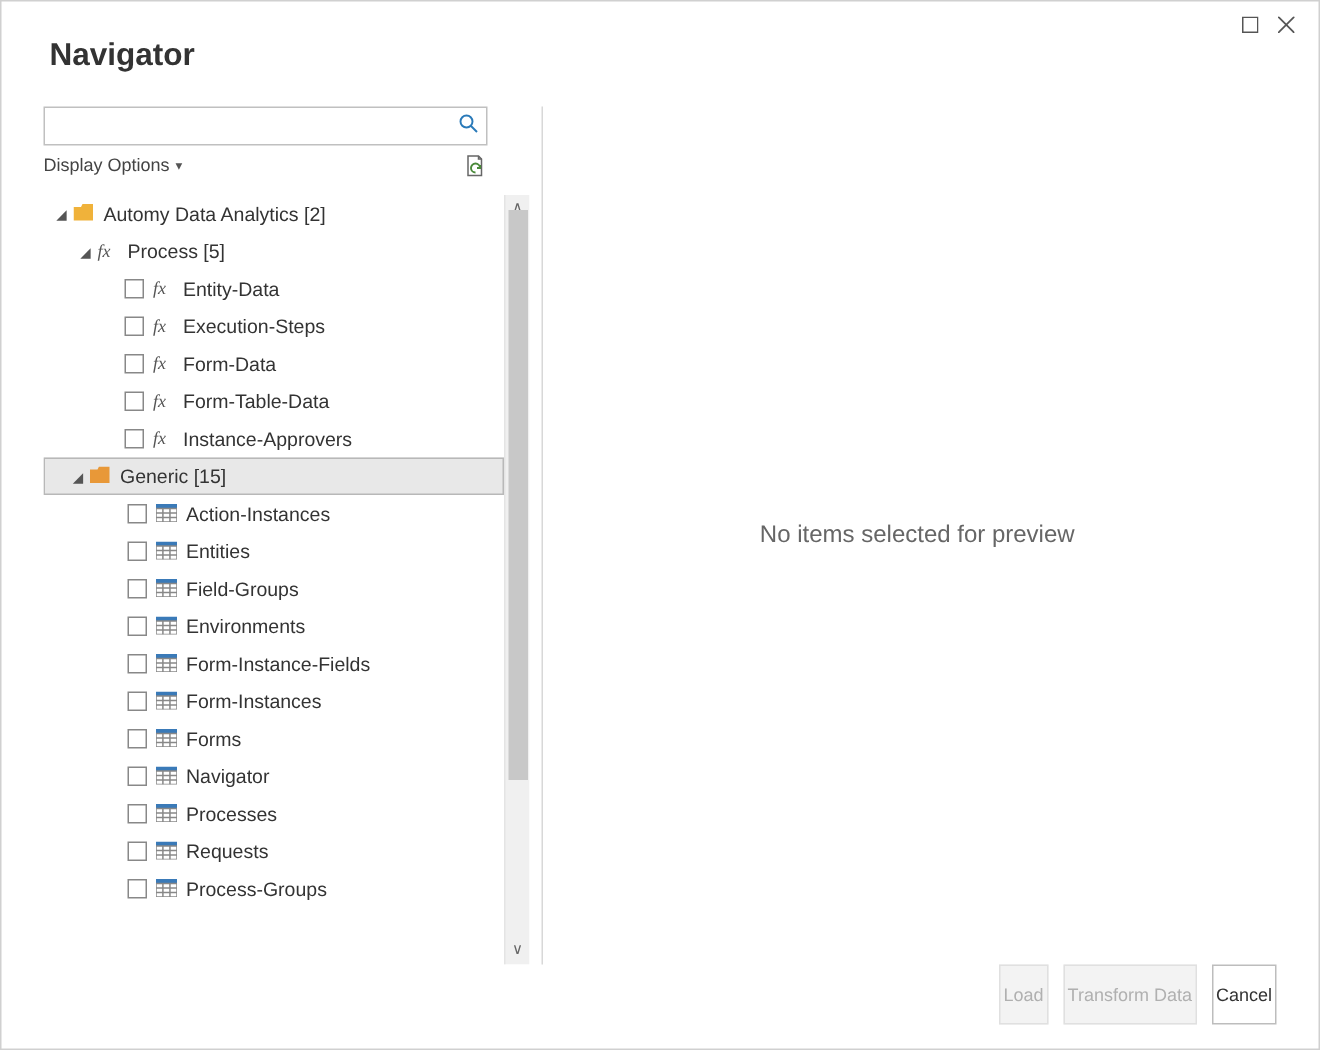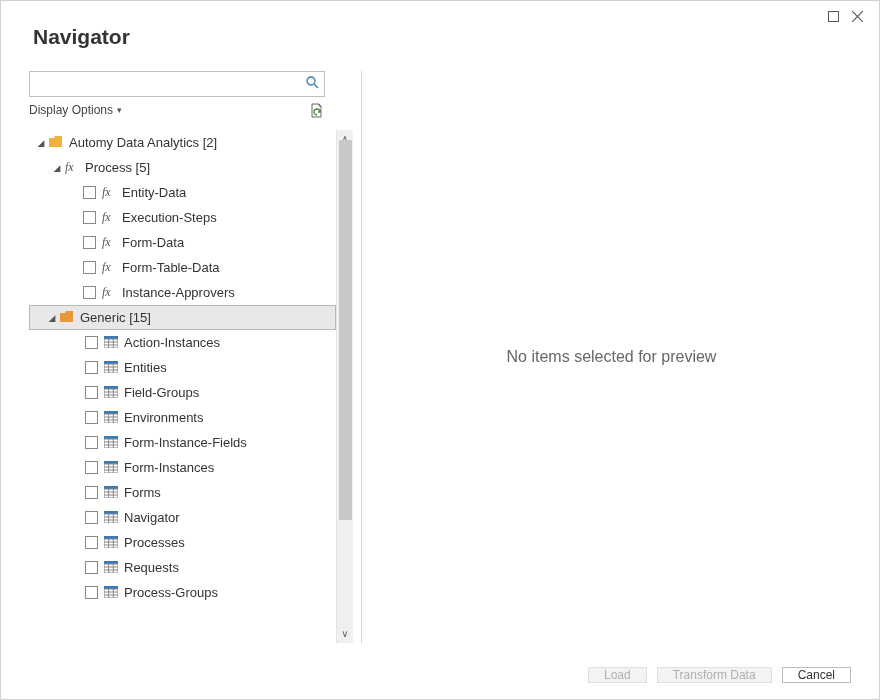--- a/index.html
+++ b/index.html
@@ -39,21 +39,21 @@
     .scroll-col { width: 17px; background: #f0f0f0; display: flex; flex-direction: column; align-items: center; justify-content: space-between; padding: 4px 0; border-left: 1px solid #e4e4e4; }
     .scroll-col .arr { font-size: 10px; color: #666; line-height: 1; }
     .scroll-thumb { width: 13px; background: #c8c8c8; flex: 0 0 auto; }
     
     .divider { width: 1px; background: #d8d8d8; margin: 0 4px 0 8px; }
     
     .right-panel { flex: 1; display: flex; align-items: center; justify-content: center; }
     .preview-msg { font-size: 16px; color: #666; text-align: right; }
     
     .footer { position: absolute; bottom: 16px; right: 28px; display: flex; gap: 10px; }
-    .btn { height: 16px; padding: 0 15px; font-size: 12px; border: 1px solid #bdbdbd; background: #fff; color: #333; display: flex; align-items: center; }
+    .btn { height: 40px; padding: 0 2px; font-size: 12px; border: 1px solid #bdbdbd; background: #fff; color: #333; display: flex; align-items: center; }
     .btn.disabled { background: #f3f3f3; color: #b0b0b0; border-color: #e0e0e0; }
     
     .ind0 { padding-left: 6px; }
     .ind1 { padding-left: 22px; }
     .ind2 { padding-left: 40px; }
     .ind1s { padding-left: 16px; }
     .ind2s { padding-left: 42px; }
   </style>
 </head>
 <body>

